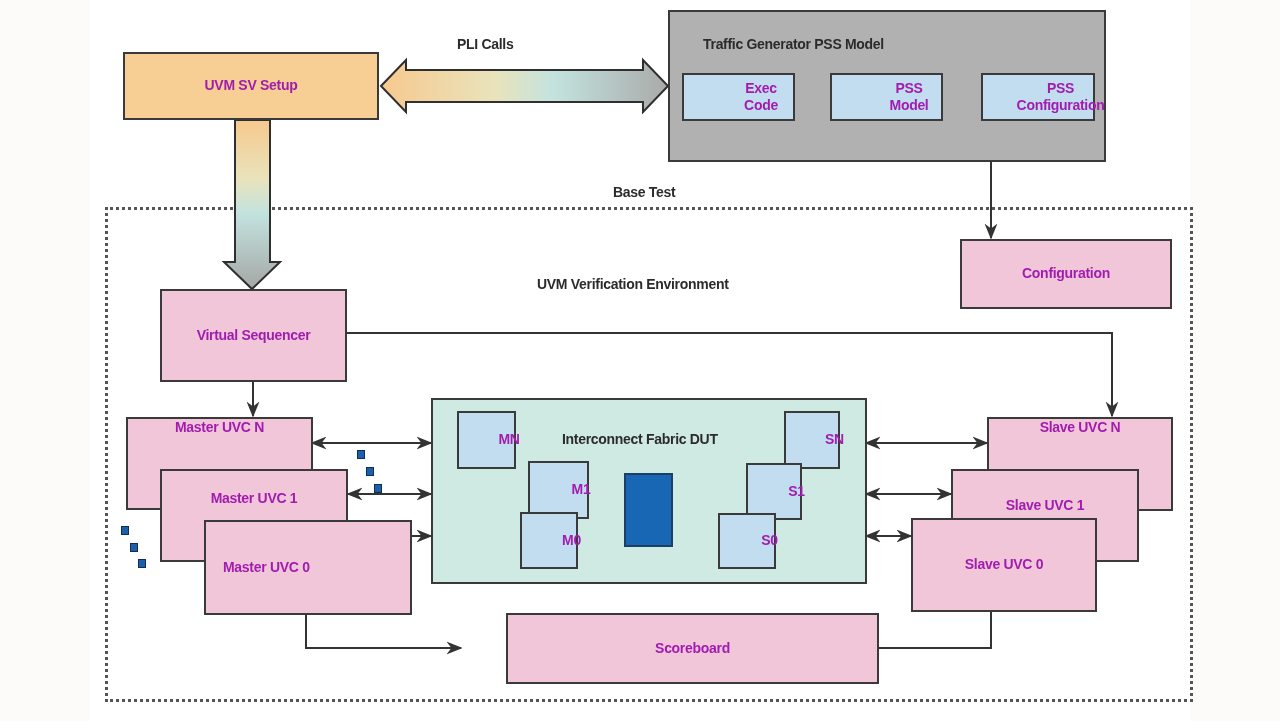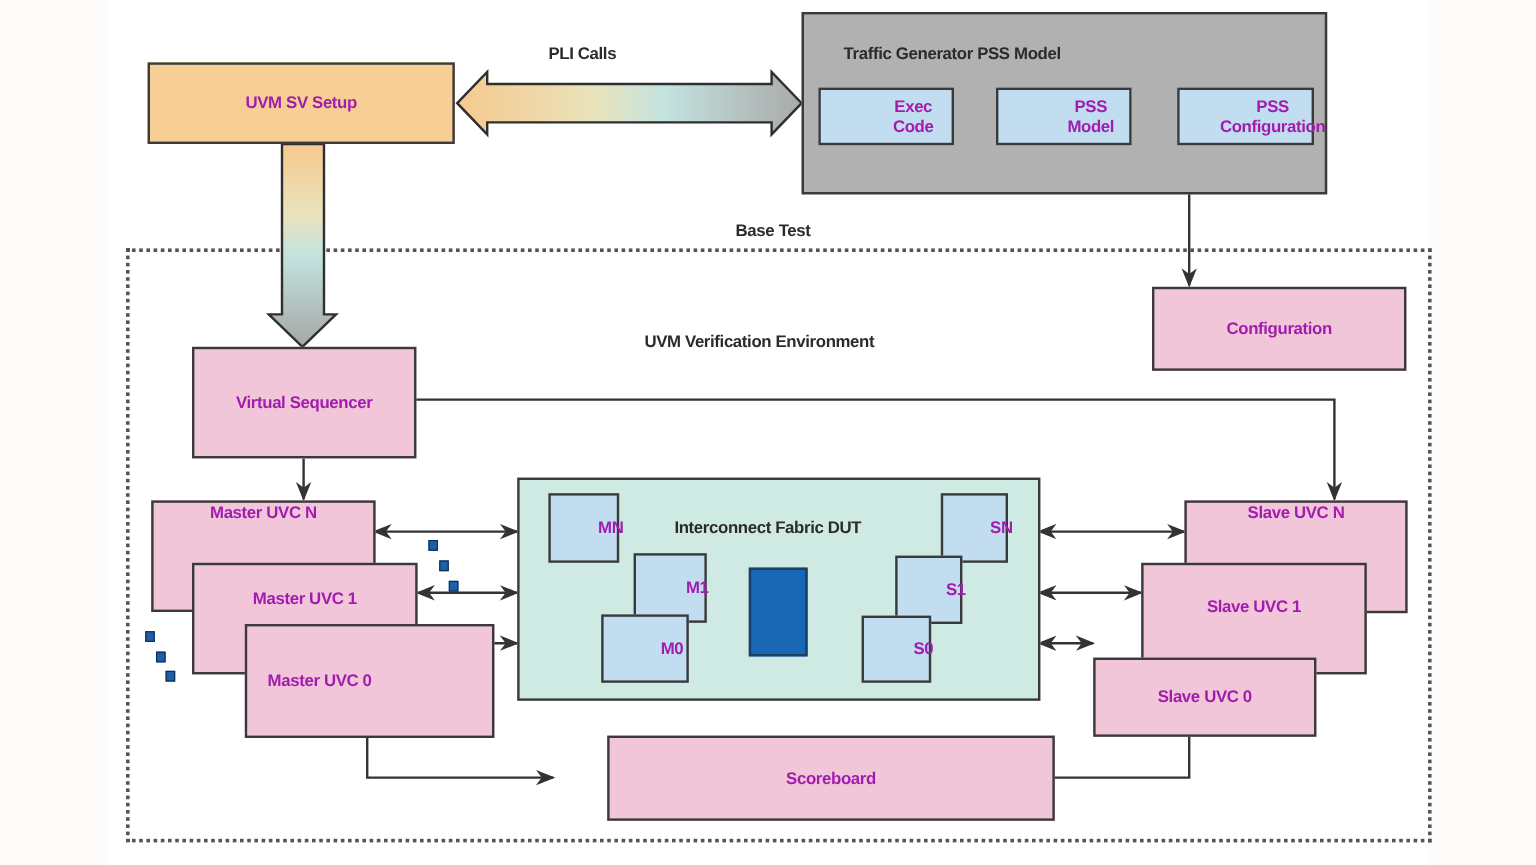--- a/index.html
+++ b/index.html
@@ -140,39 +140,39 @@
 <div class="dot" style="left:138px; top:559px;"></div>
 
 <div class="box mint" style="left:431px; top:398px; width:436px; height:186px; display:block;"></div>
 <div class="lbl" style="left:562px; top:431px;">Interconnect Fabric DUT</div>
 <div class="box blue" style="left:457px; top:411px; width:59px; height:58px;">
   <span>MN</span>
 </div>
 <div class="box blue" style="left:500px; top:461px; width:61px; height:58px;margin-left:28px;">
   <span>M1</span>
 </div>
-<div class="box blue" style="left:501px; top:512px; width:73px; height:57px;">
+<div class="box blue" style="left:520px; top:512px; width:58px; height:57px;">
   <span>M0</span>
 </div>
 <div class="box blue" style="left:784px; top:411px; width:56px; height:58px;">
   <span>SN</span>
 </div>
 <div class="box blue" style="left:746px; top:463px; width:56px; height:57px;">
   <span>S1</span>
 </div>
 <div class="box blue" style="left:718px; top:513px; width:58px; height:56px;">
   <span>S0</span>
 </div>
 <div class="center-block" style="left:624px; top:473px; width:49px; height:74px;"></div>
 
 <div class="box pink" style="left:987px; top:417px; width:186px; height:94px; align-items:flex-start; ">
   <span>Slave UVC N</span>
 </div>
 <div class="box pink" style="left:951px; top:469px; width:188px; height:93px; align-items:flex-start; padding-top:26px;">
   <span>Slave UVC 1</span>
 </div>
-<div class="box pink" style="left:911px; top:548px; width:186px; height:66px;">
+<div class="box pink" style="left:911px; top:518px; width:186px; height:94px;">
   <span>Slave UVC 0</span>
 </div>
 
 <div class="box pink" style="left:462px; top:613px; width:373px; height:71px;margin-left:44px;">
   <span>Scoreboard</span>
 </div>
 
 </body></html>

